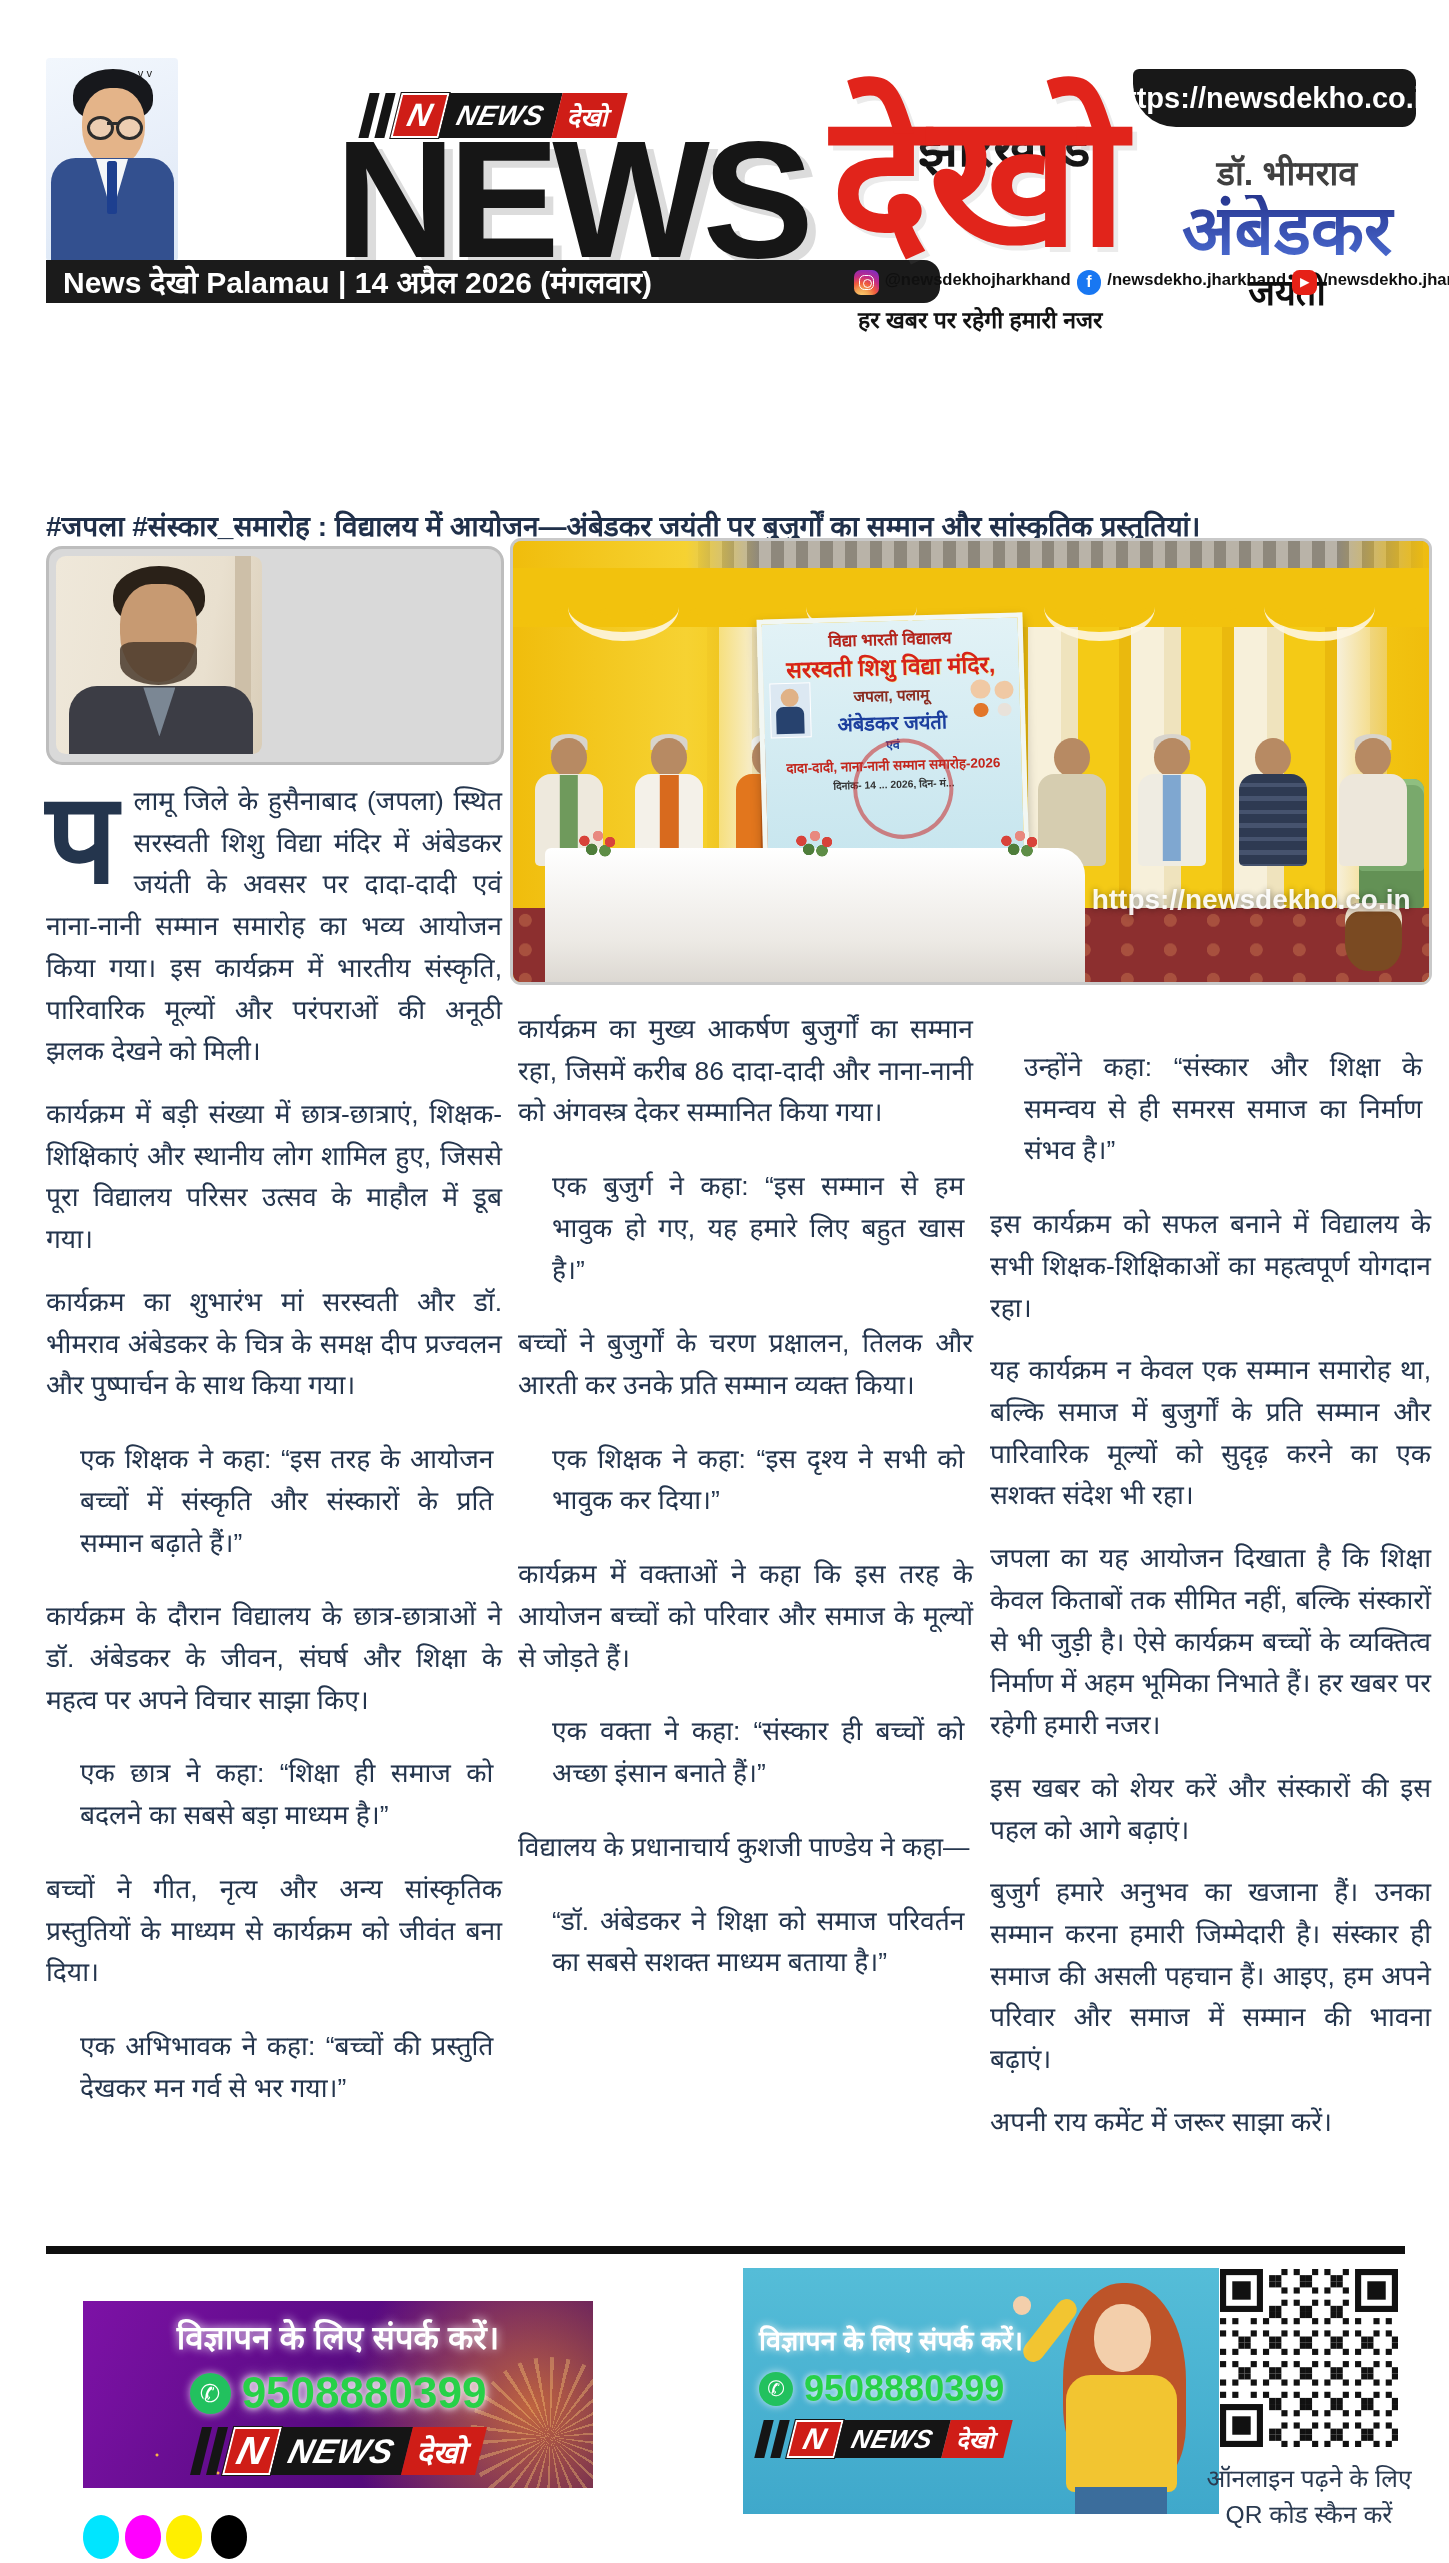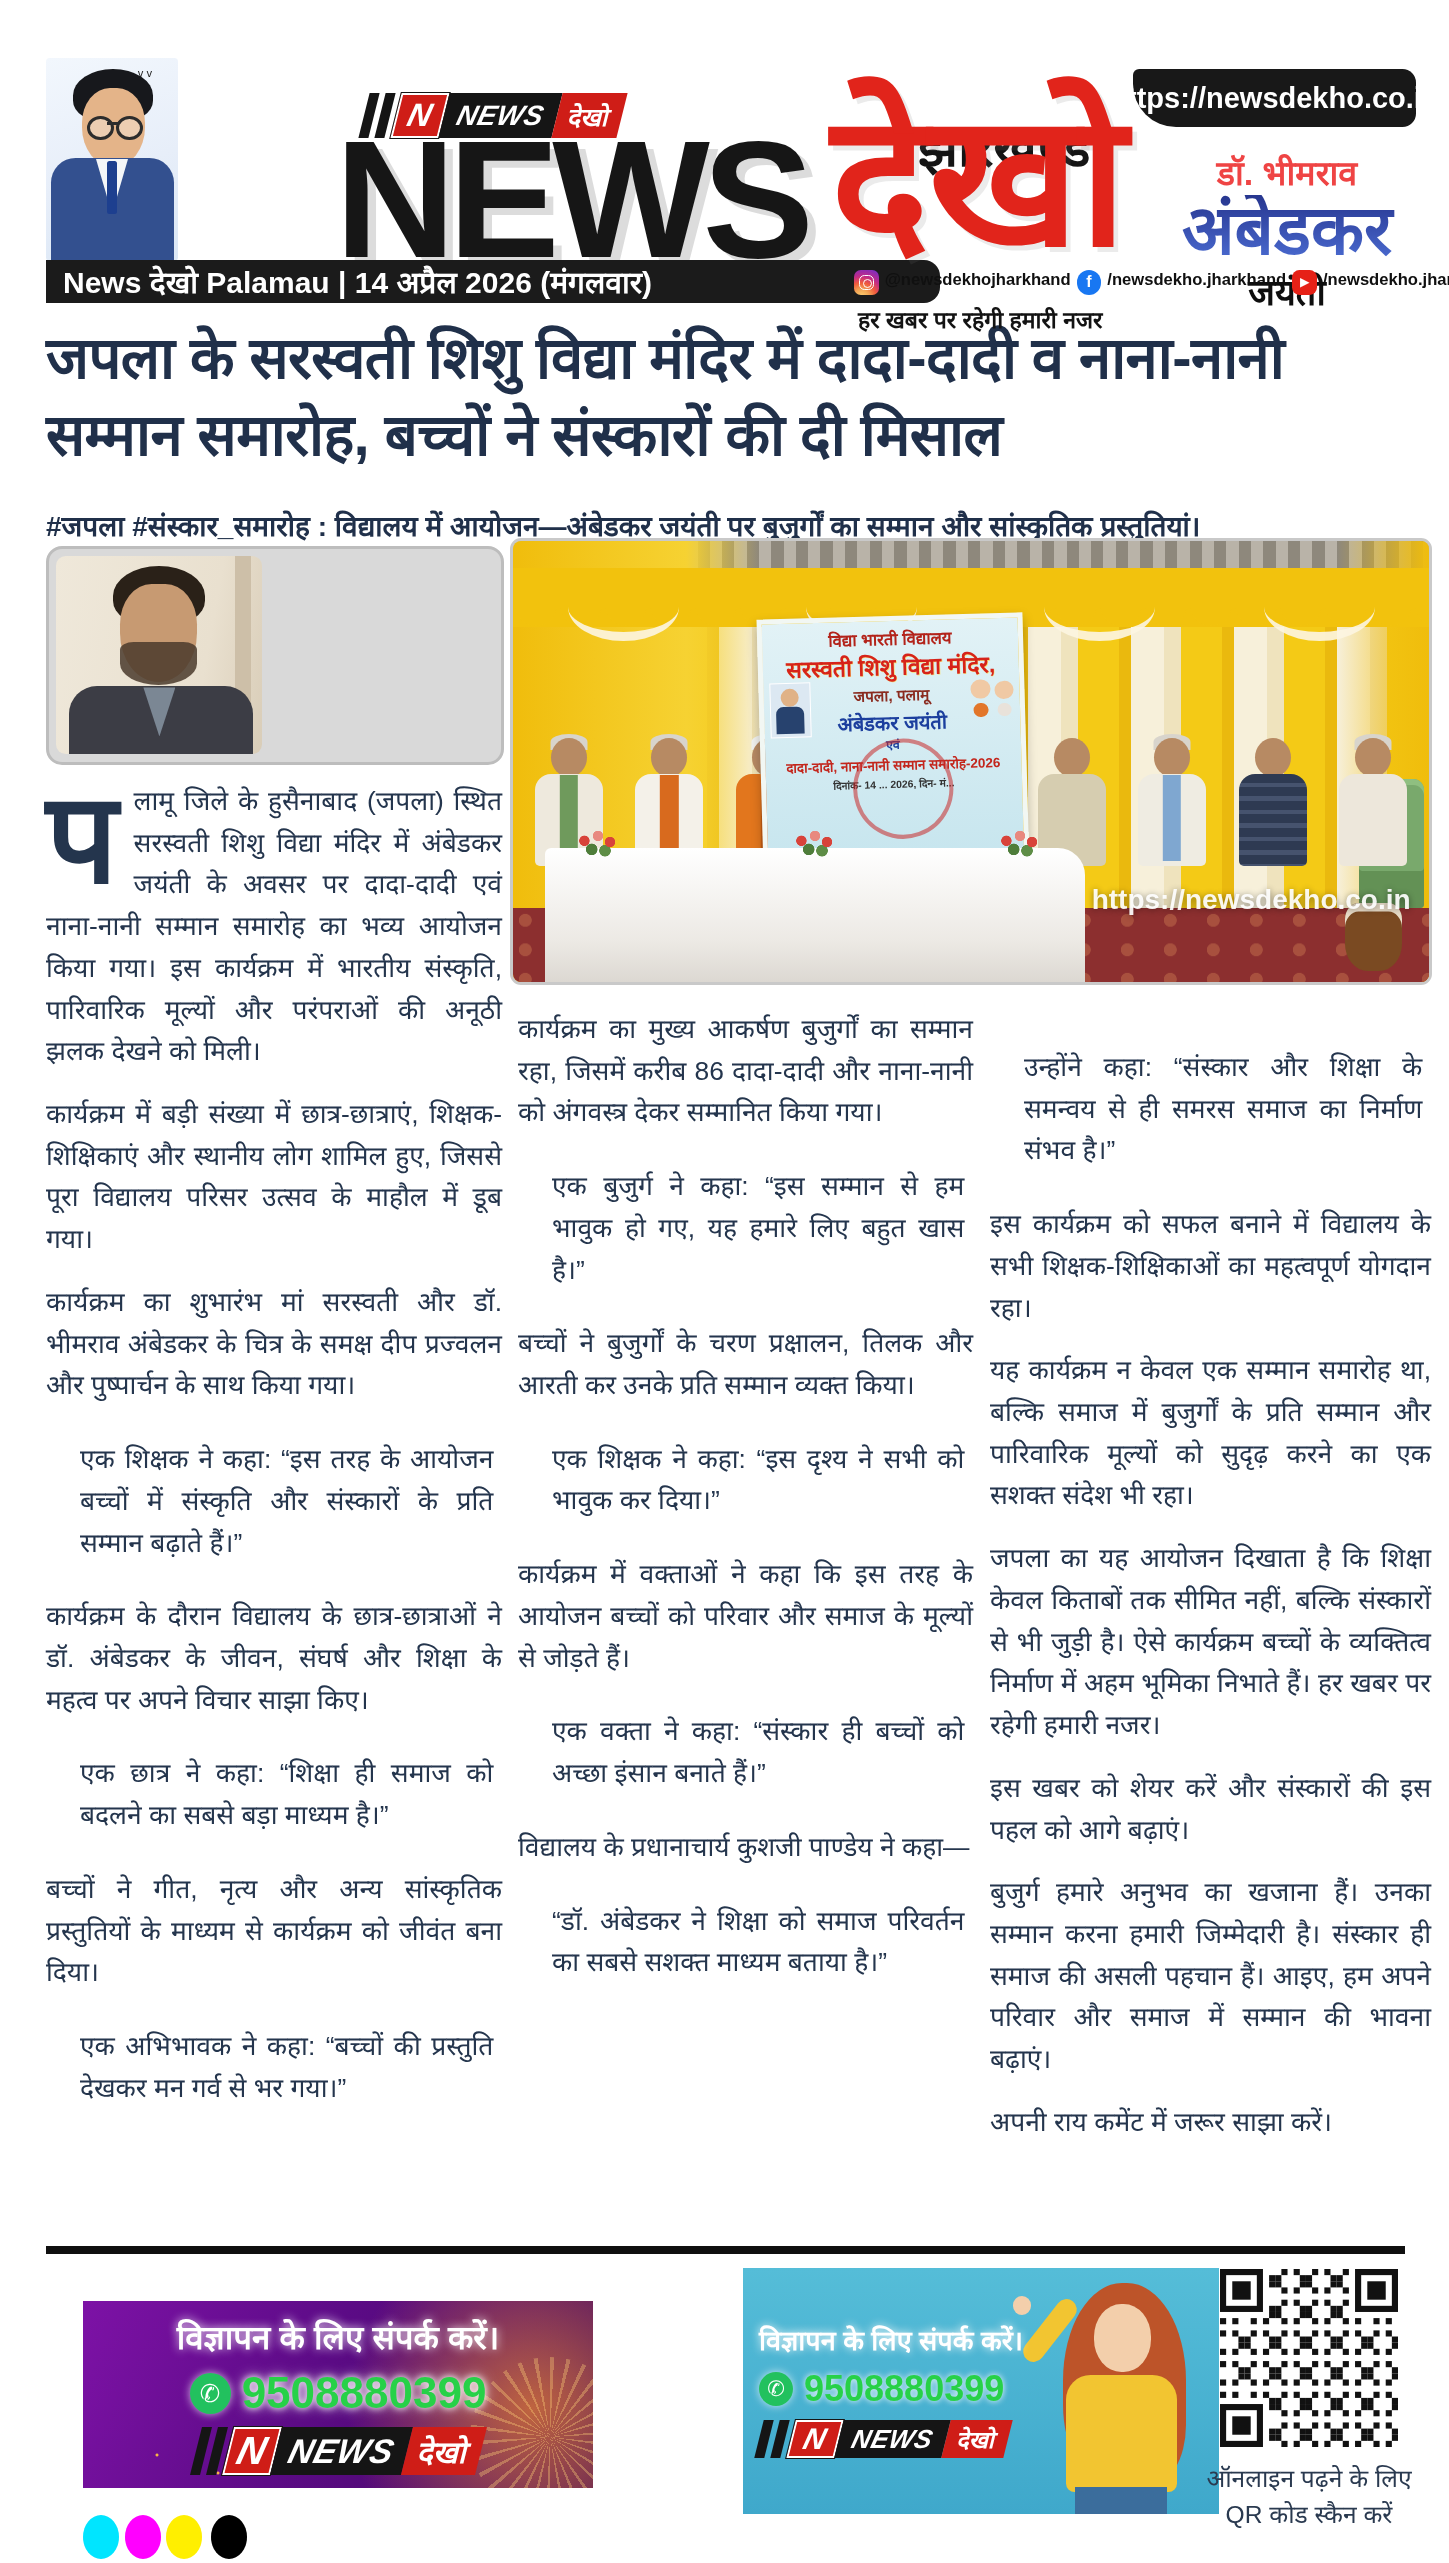--- a/index.html
+++ b/index.html
@@ -30,21 +30,21 @@
      letter-spacing:-7.4px;color:#161616;text-shadow:8.6px 7.4px 0 rgba(40,40,40,.16);}
   .mast-state{position:absolute;left:918px;top:109px;font-size:53px;font-weight:900;color:#141414;}
   .mast-dekho{position:absolute;left:831px;top:79px;font-size:184px;line-height:1.1;font-weight:800;color:#e1241b;
      text-shadow:4.9px 4.9px 0 rgba(120,120,120,.15);z-index:4;}
   .mast-tagline{position:absolute;left:858px;top:303px;font-size:23px;font-weight:800;color:#131313;z-index:5;}
 
   .url-pill{position:absolute;left:1133px;top:69px;width:283px;height:58px;background:#181818;color:#fff;
      border-radius:6.1px 13.5px 13.5px 43px;display:flex;align-items:center;justify-content:center;
      font-size:29px;font-weight:800;}
   .jayanti{position:absolute;left:1155px;top:149px;width:264px;text-align:center;}
-  .jay1{font-size:34px;font-weight:900;color:#ef4444;}
+  .jay1{font-size:34px;font-weight:900;color:#404040;}
   .jay2{font-size:69px;font-weight:900;color:#3247ad;line-height:1.05;
         background:linear-gradient(180deg,#27368f,#4d6fd6);-webkit-background-clip:text;background-clip:text;-webkit-text-fill-color:transparent;}
   .jay3{font-size:36px;font-weight:900;color:#0e0e0e;}
 
   .dateline{position:absolute;left:46px;top:260px;width:894px;height:43px;background:#1b1b1b;
      border-radius:0 16px 16px 0;color:#fff;font-size:30px;font-weight:700;display:flex;align-items:center;
      padding-left:17px;box-sizing:border-box;z-index:3;}
   .social-row{position:absolute;left:854px;top:270px;width:593px;height:34px;display:flex;
      gap:6.1px;font-size:16.6px;font-weight:800;color:#101010;z-index:6;white-space:nowrap;}
   .soc-ic{width:24.6px;height:24.6px;border-radius:50%;flex:0 0 auto;display:flex;align-items:center;justify-content:center;
@@ -213,21 +213,20 @@
   <div class="social-row">
     <span class="soc-ic ic-ig"></span>
     <span>@newsdekhojharkhand</span>
     <span class="soc-ic ic-fb">f</span>
     <span>/newsdekho.jharkhand</span>
     <span class="soc-ic ic-yt">▶</span>
     <span>/newsdekho.jharkhand</span>
 
   </div>
 
-  <div class="headline">जपला के सरस्वती शिशु विद्या मंदिर में दादा-दादी व नाना-नानी सम्मान समारोह, बच्चों ने संस्कारों की दी मिसाल</div>
   <div class="subheadline">#जपला #संस्कार_समारोह : विद्यालय में आयोजन—अंबेडकर जयंती पर बुजुर्गों का सम्मान और सांस्कृतिक प्रस्तुतियां।</div>
 
   <div class="author-card">
     <div class="author-photo">
       <div class="a-door"></div>
       <div class="a-hair"></div>
       <div class="a-face"></div>
       <div class="a-beard"></div>
       <div class="a-jacket"></div>
       <div class="a-shirt"></div>

